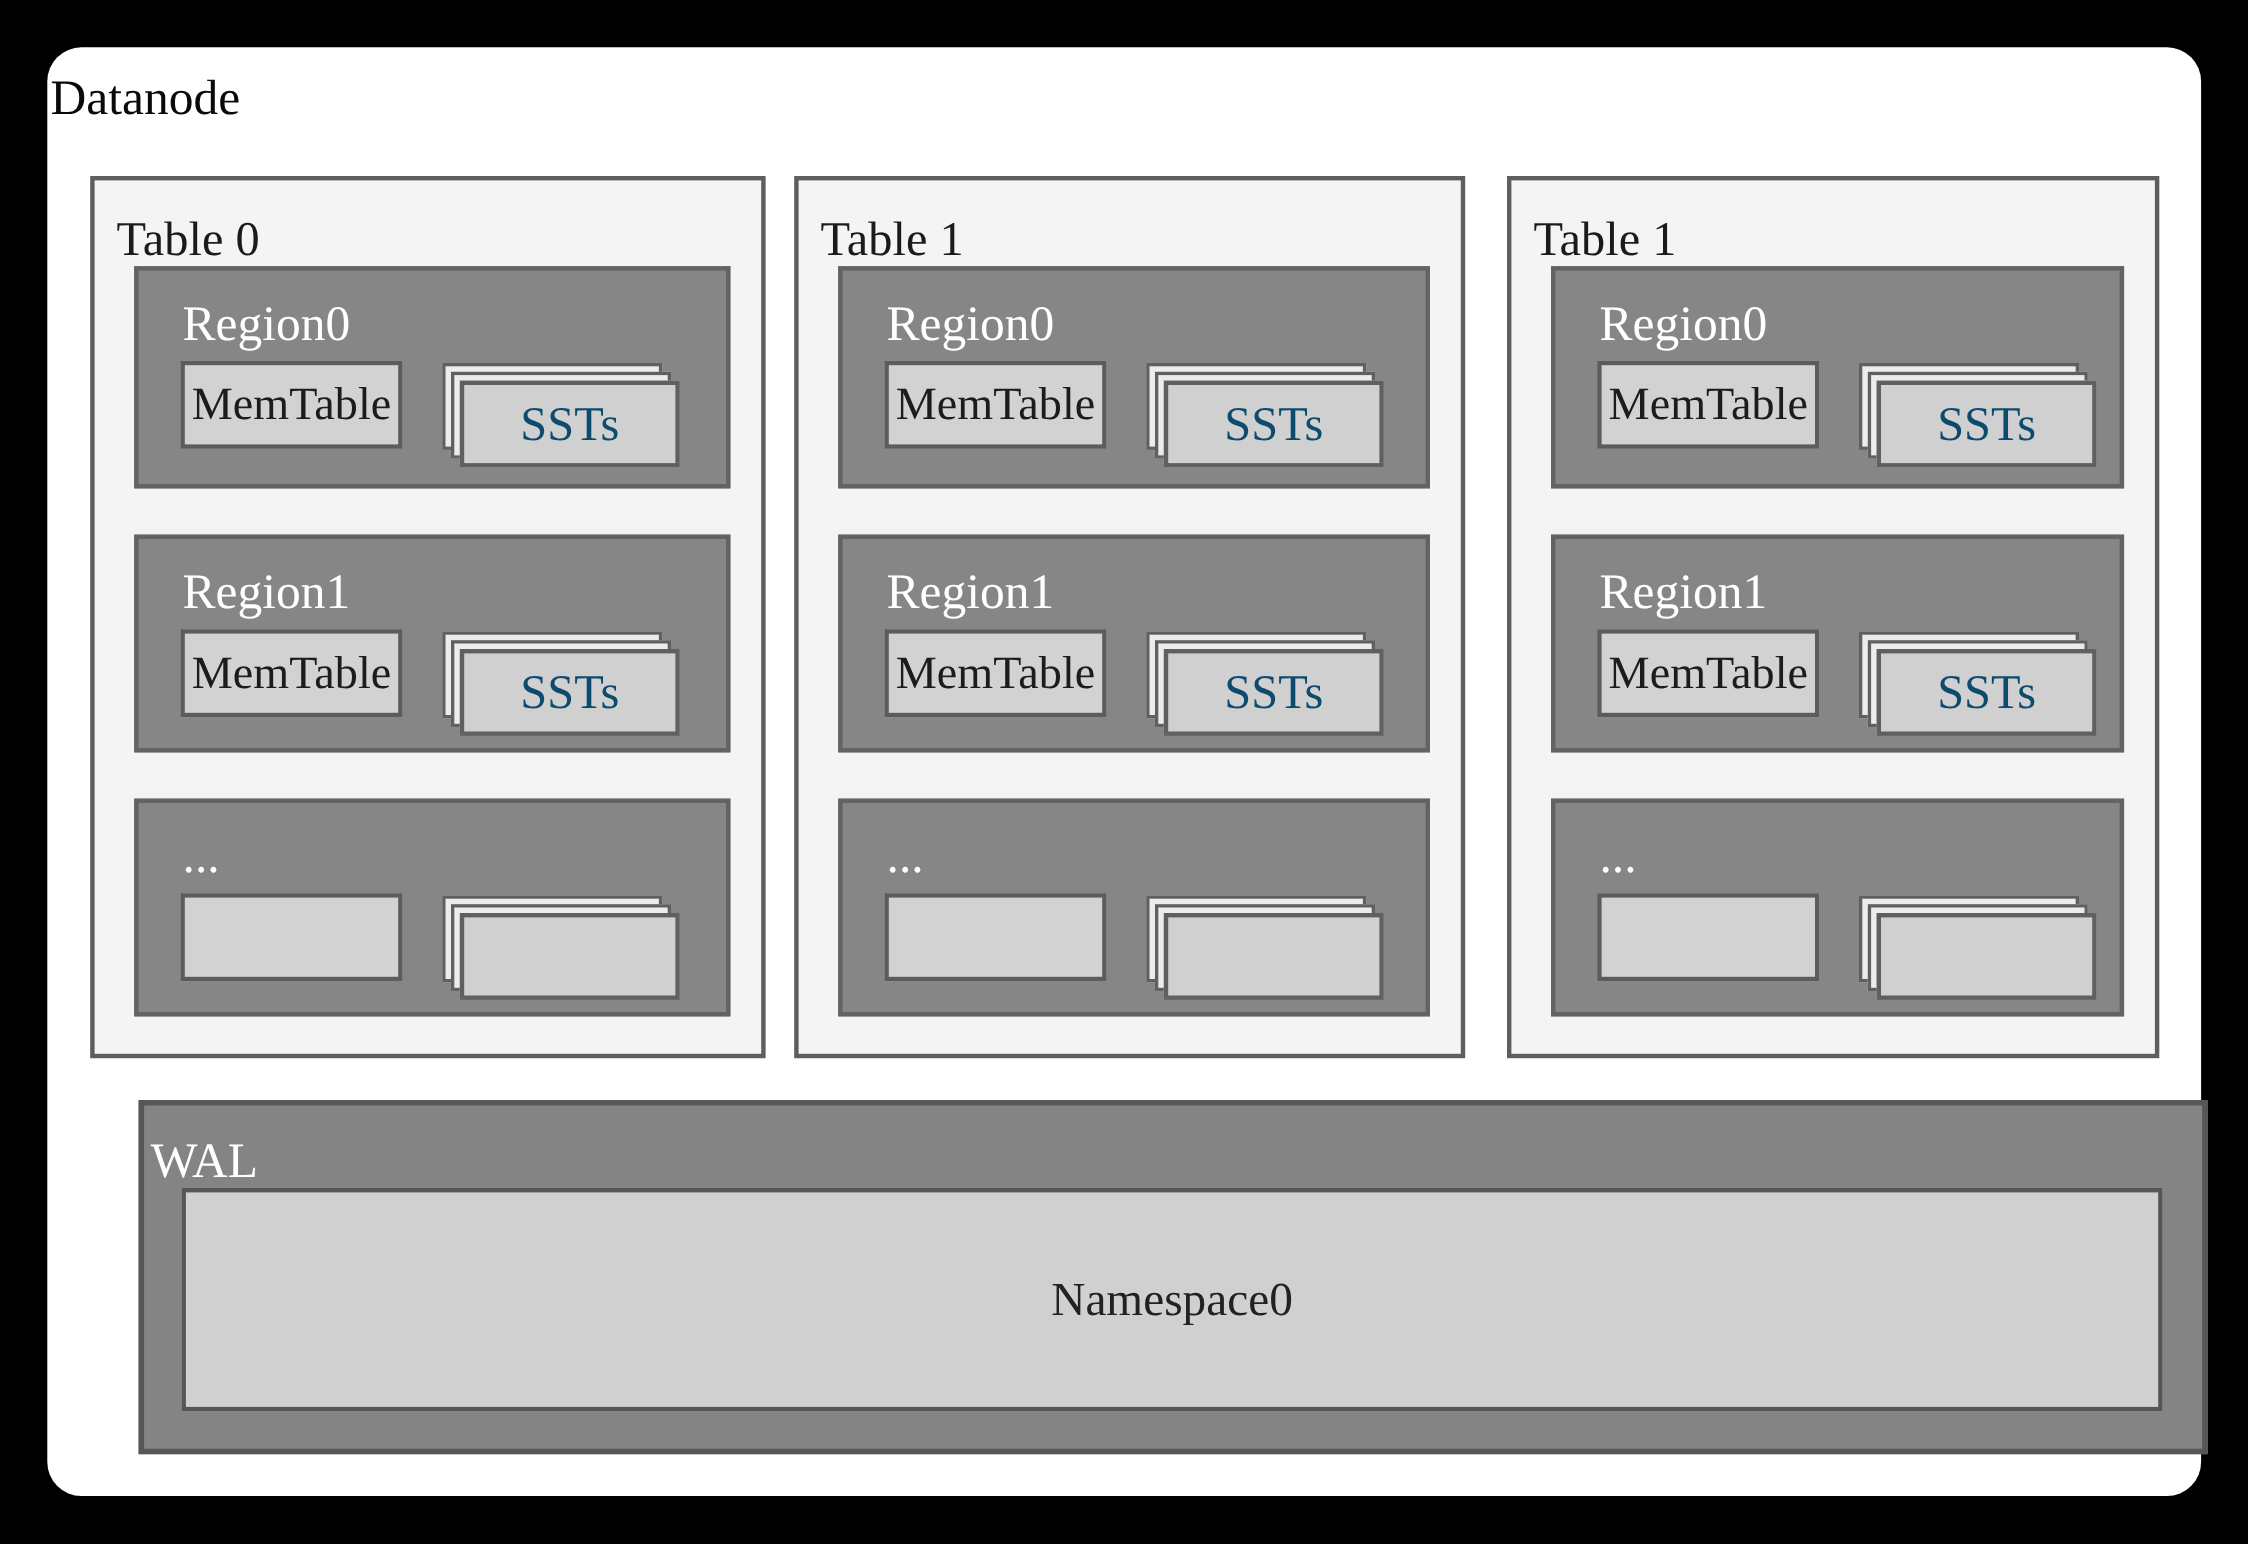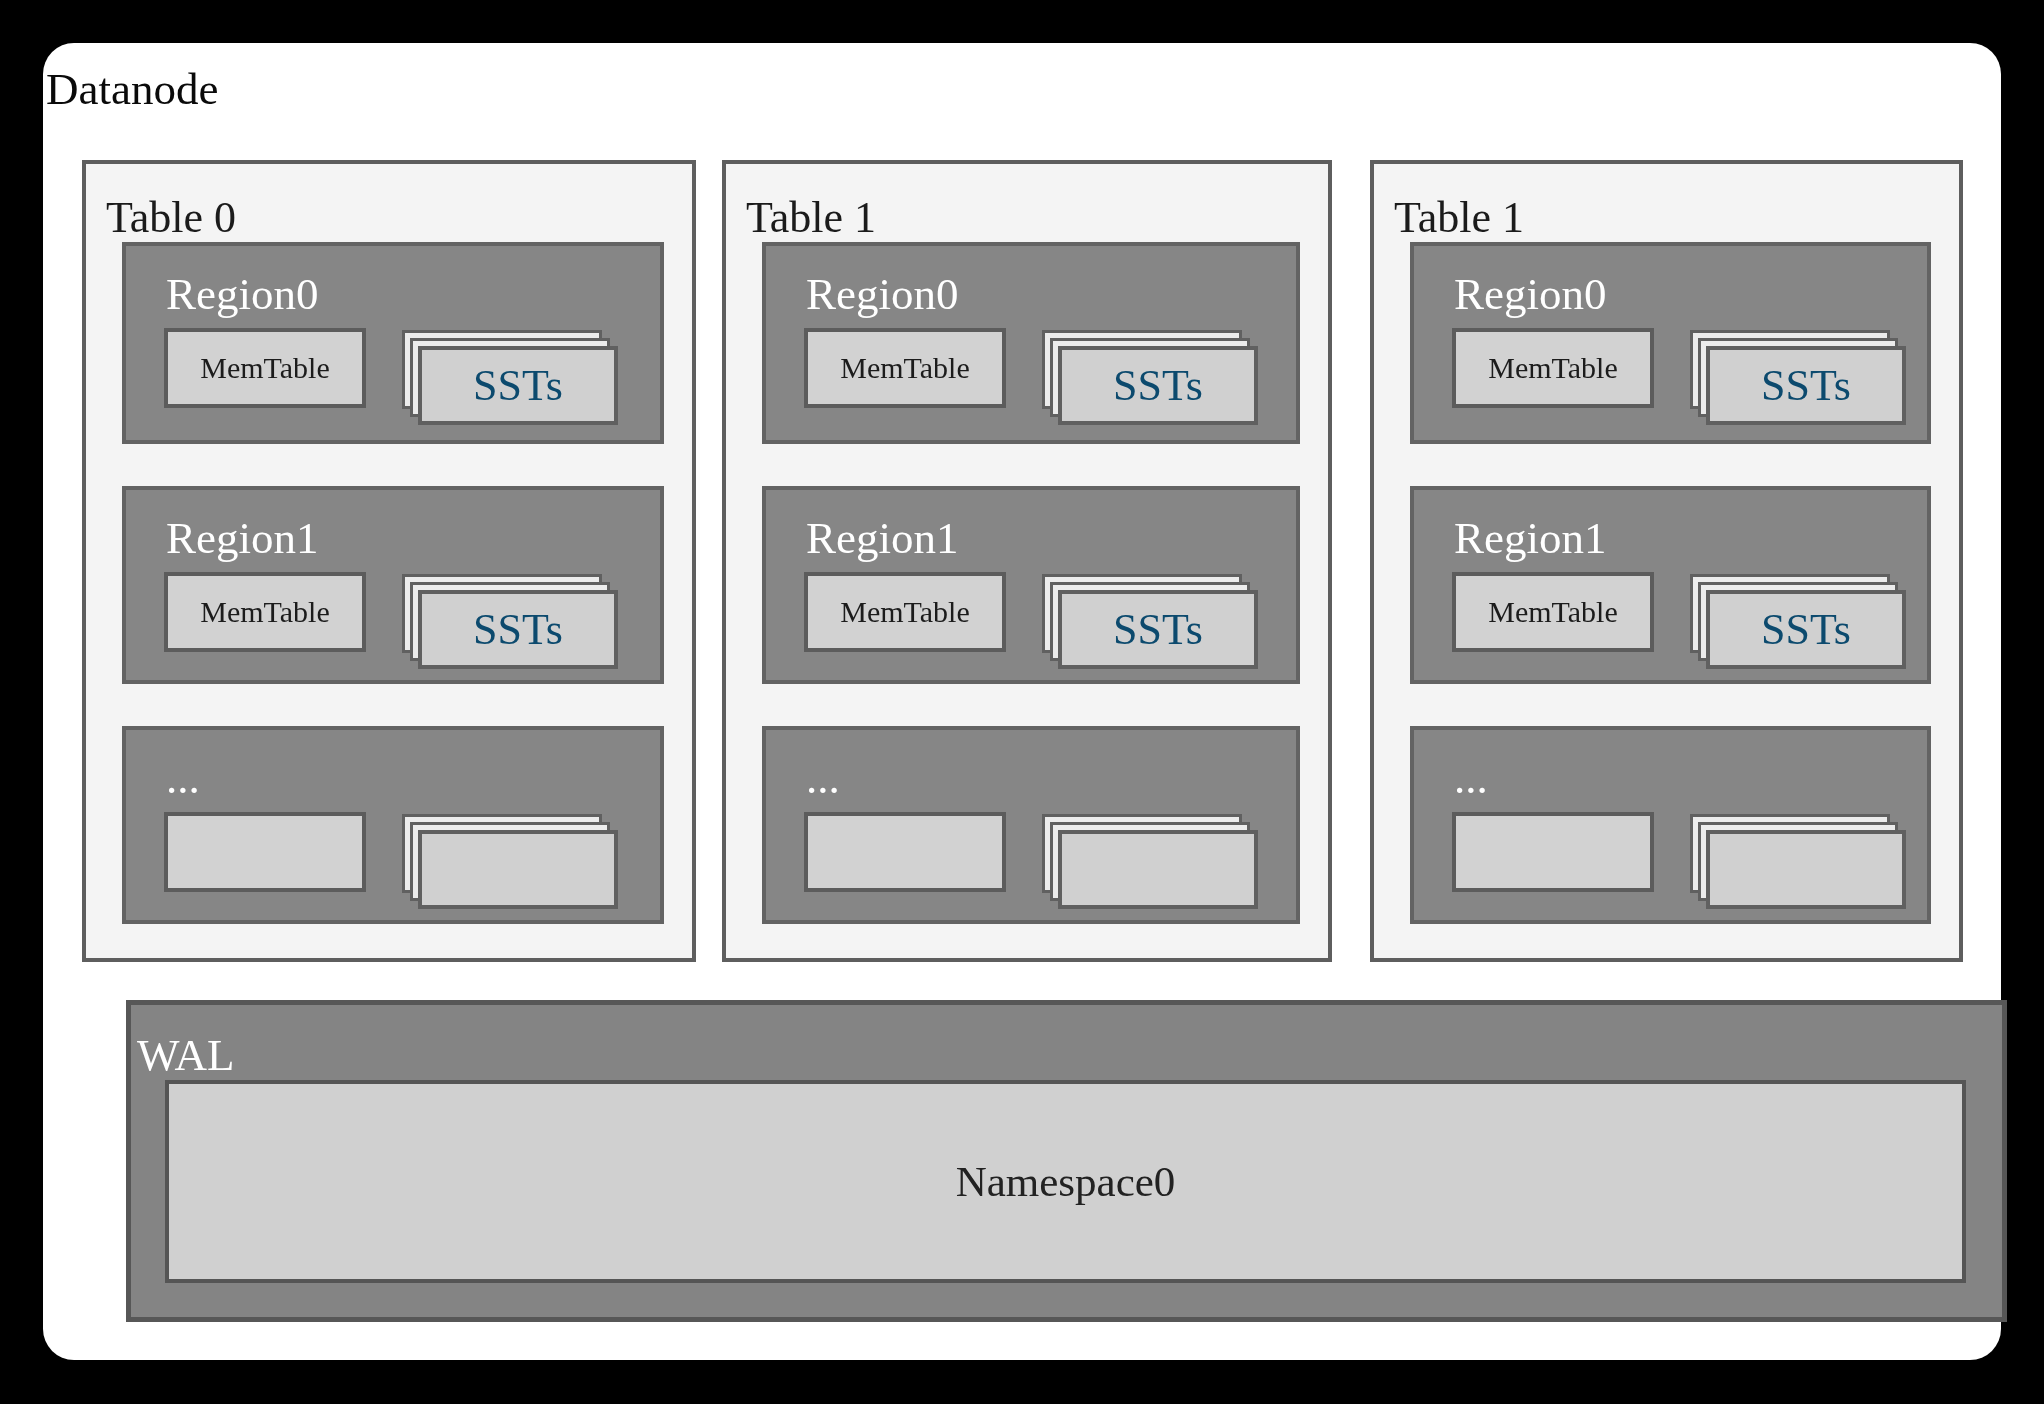--- a/index.html
+++ b/index.html
@@ -47,21 +47,21 @@
     position: absolute; left: 6px; top: 22px;
     font-size: 45px; color: #ffffff; white-space: nowrap; margin-left: 34px;
   }
   .membox {
     position: absolute; left: 38px; top: 82px;
     width: 202px; height: 80px;
     background: #d2d2d2;
     border: 4px solid #5c5c5c;
     box-sizing: border-box;
     display: flex; align-items: center; justify-content: center;
-    font-size: 30px; color: #1c1c1c; white-space: nowrap;
+    font-size: 42px; color: #1c1c1c; white-space: nowrap;
   }
   .stack {
     position: absolute; left: 276px; top: 84px;
     width: 216px; height: 95px;
   }
   .layer {
     position: absolute; width: 200px; height: 79px;
     box-sizing: border-box;
     background: #ececec;
     border: 3px solid #606060;

